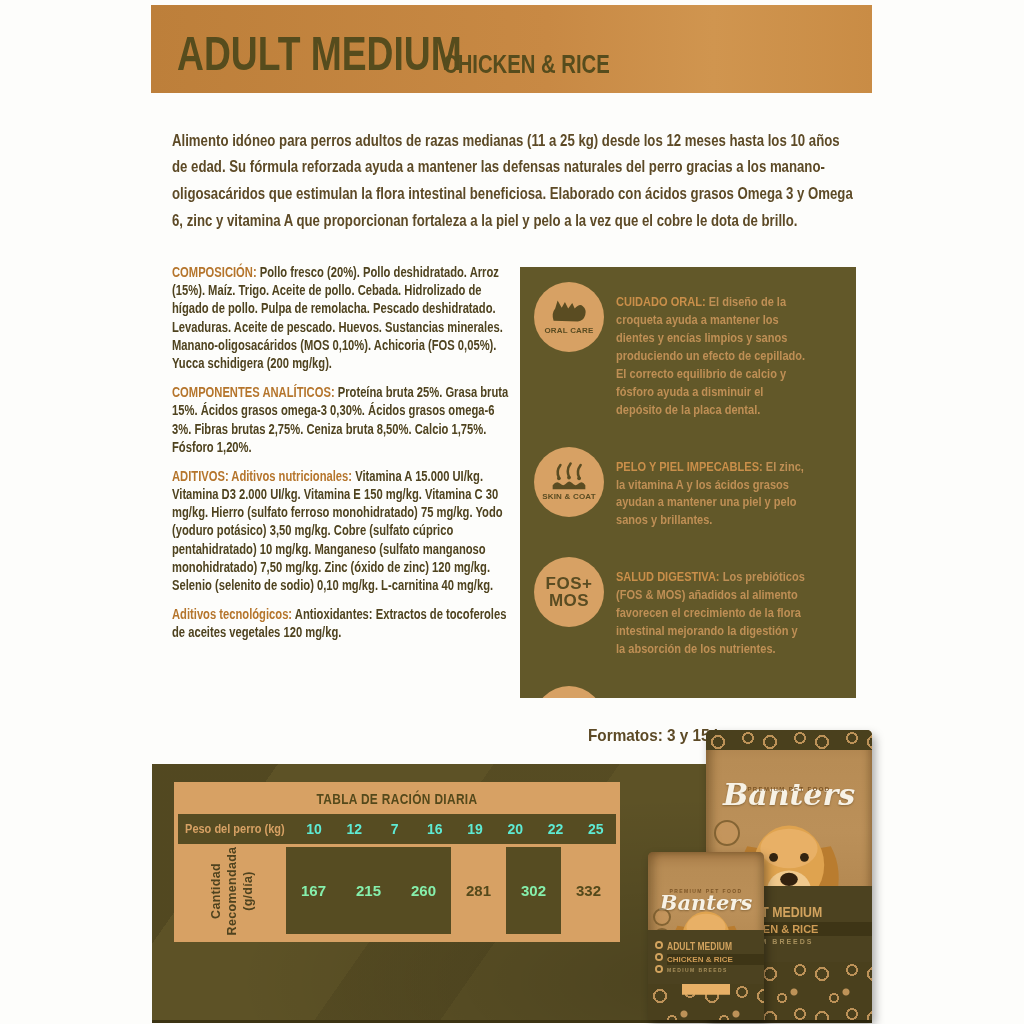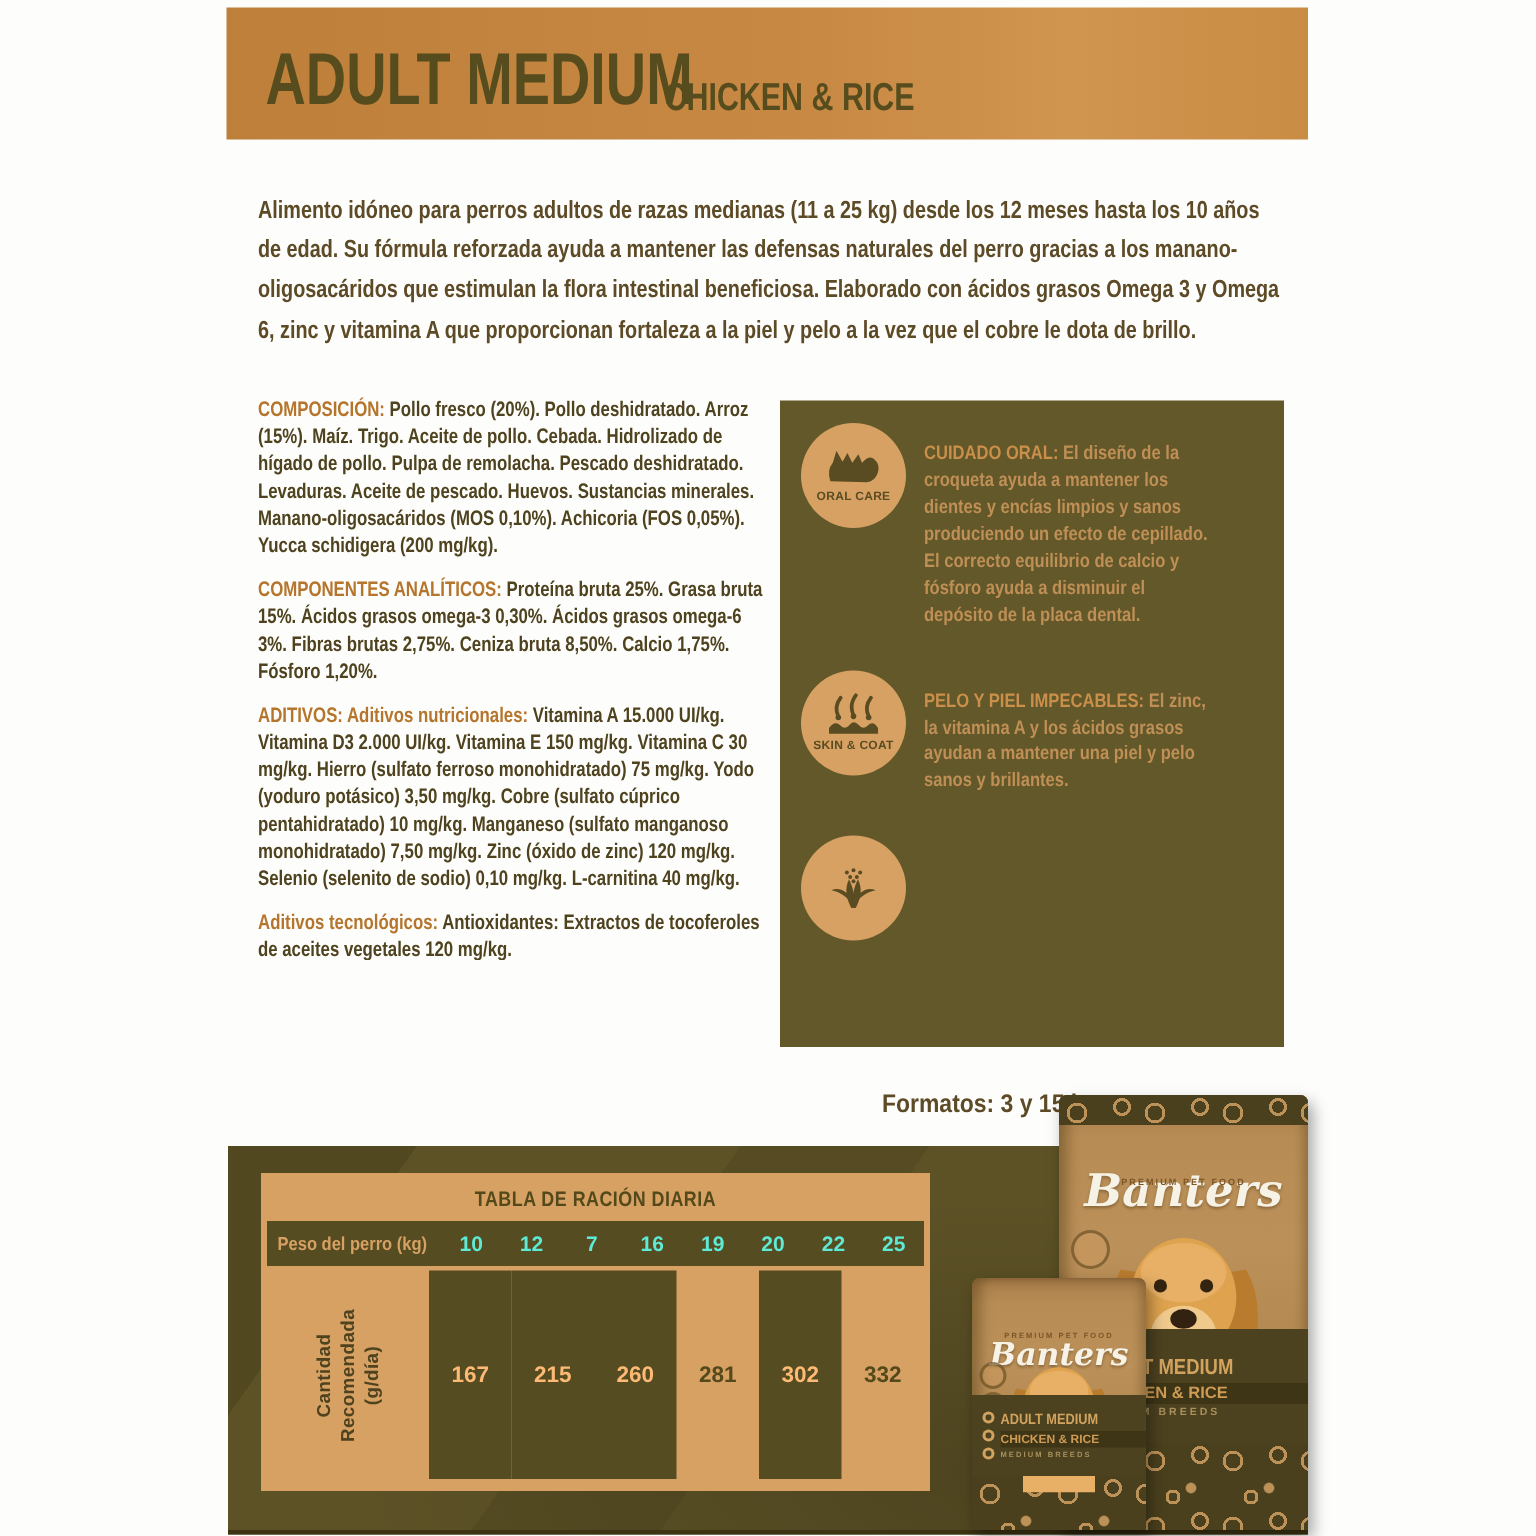--- a/index.html
+++ b/index.html
@@ -70,21 +70,21 @@
   
   .ration-panel {
     position:absolute; left:152px; top:764px; width:720px; height:256px;
     background:#5d5226; z-index:1;
     background-image:
       linear-gradient(125deg, rgba(25,20,4,.16) 0 14%, transparent 14% 38%, rgba(25,20,4,.10) 38% 52%, transparent 52%),
       radial-gradient(ellipse at 75% 85%, rgba(0,0,0,.18), transparent 60%);
     border-bottom:3px solid #3c3413;
   }
   .ration-table {
-    position:absolute; left:22px; top:18px; width:446px; height:212px;
+    position:absolute; left:22px; top:18px; width:446px; height:160px;
     background:#d7a164;
   }
   .rt-title {
     padding-top:9px; text-align:center; font-size:14px; font-weight:bold;
     color:#54491b; letter-spacing:.4px; transform:scaleX(.85);
   }
   .rt-head {
     position:absolute; left:4px; right:4px; top:32px; height:30px;
     background:#564c22; display:flex;
   }
@@ -96,21 +96,21 @@
   .rt-w { flex:1; text-align:center; line-height:30px; color:#5eead4; font-size:14px; font-weight:bold; }
   .rt-body { position:absolute; left:4px; right:4px; top:65px; bottom:8px; display:flex; }
   .rt-side { width:108px; flex:none; position:relative; }
   .rt-side .lbl {
     position:absolute; left:50%; top:50%;
     transform:translate(-50%,-50%) rotate(-90deg);
     white-space:pre-line; text-align:center; font-weight:bold; font-size:12.5px;
     line-height:1.28; color:#4f431f; letter-spacing:.3px;
   }
   .rt-col { flex:1; display:flex; align-items:center; justify-content:center; font-size:15px; font-weight:bold; }
-  .rt-col.dark { background:#564c22; color:#fdba74; }
+  .rt-col.dark { background:#564c22; color:#86efac; }
   .rt-col.light { color:#54491b; }
   
   .bag {
     position:absolute;
     background:linear-gradient(180deg,#a87c48 0%,#b78c55 10%,#bb9059 35%,#ab8049 80%,#a27743 100%);
     box-shadow:3px 5px 10px rgba(0,0,0,.35), inset 6px 0 8px rgba(60,40,10,.35), inset -4px 0 6px rgba(60,40,10,.25);
     border-radius:5px 5px 0 0;
   }
   .bag-large { left:706px; top:730px; width:166px; height:290px; z-index:2; }
   .bag-small { left:648px; top:852px; width:116px; height:168px; z-index:3; }
@@ -220,20 +220,27 @@
               <circle cx="23" cy="20" r="2.4" fill="#5a4c22"></circle>
               <circle cx="36" cy="21" r="2.4" fill="#5a4c22"></circle>
             <path fill="#5a4c22" d="M2 30 Q7 23 12 28 Q16 32 20 27 Q23 23 27 27 Q31 32 35 28 Q40 23 44 30 L44 35 L2 35 Z"></path>
           </svg>
         </span>
         <span class="blabel">SKIN &amp; COAT</span>
       </div>
       <p class="btxt"><span class="btitle">PELO Y PIEL IMPECABLES:</span> <span>El zinc, la vitamina A y los ácidos grasos ayudan a mantener una piel y pelo sanos y brillantes.</span></p>
     </div>
 
+    <div class="benefit">
+      <div class="badge">
+        <span class="btext">FOS+
+MOS</span>
+      </div>
+      <p class="btxt"><span class="btitle">SALUD DIGESTIVA:</span> <span>Los prebióticos (FOS &amp; MOS) añadidos al alimento favorecen el crecimiento de la flora intestinal mejorando la digestión y la absorción de los nutrientes.</span></p>
+    </div>
 
     <div class="benefit">
       <div class="badge">
         <span class="glyph">
           <svg width="34" height="30" viewBox="0 0 46 40">
             <g fill="#5a4c22">
               <circle cx="17" cy="6" r="1.8"></circle>
                 <circle cx="23" cy="4" r="1.8"></circle>
                 <circle cx="29" cy="6" r="1.8"></circle>
               <circle cx="20" cy="10" r="1.8"></circle>

